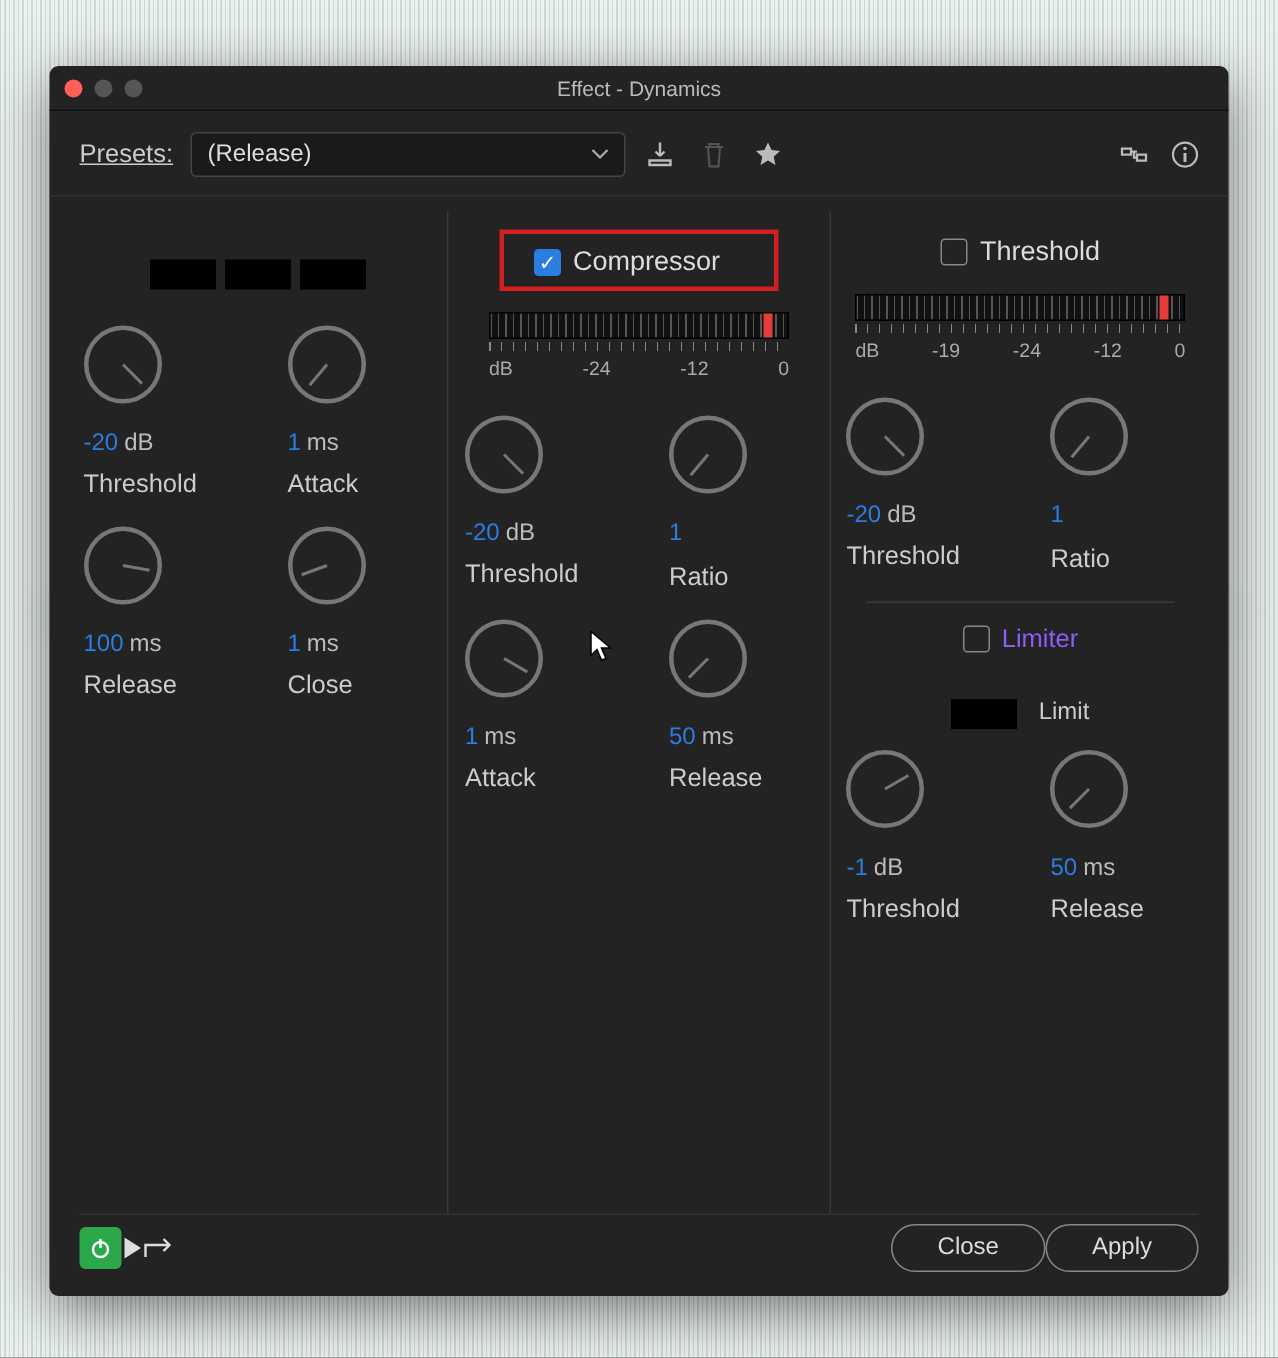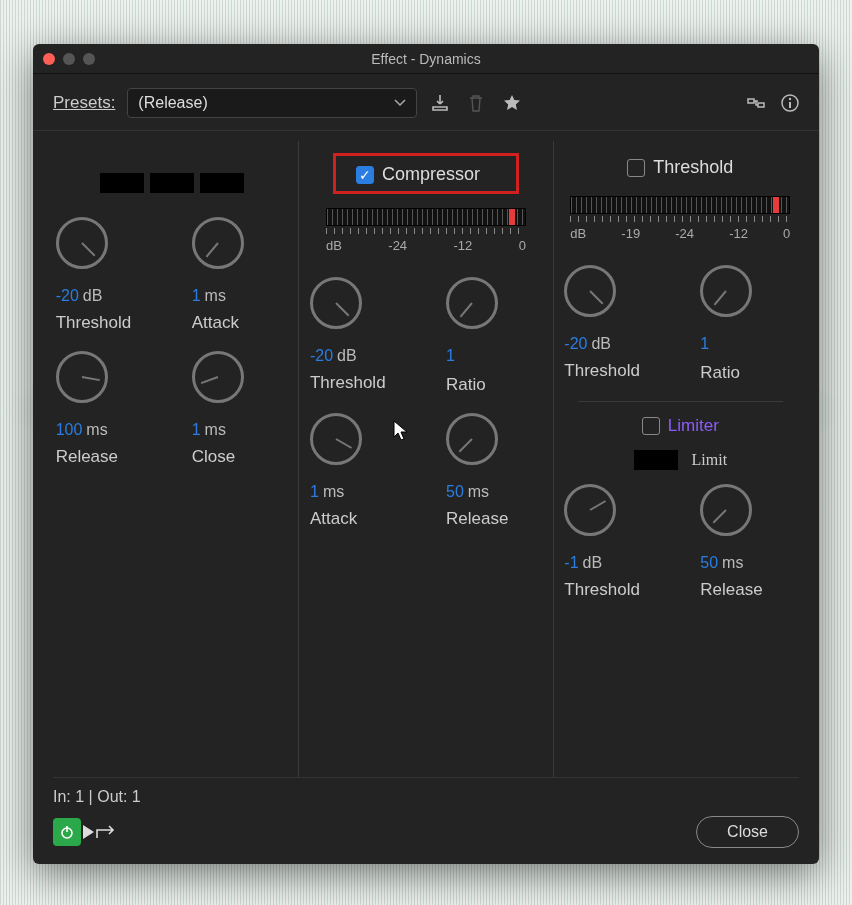--- a/index.html
+++ b/index.html
@@ -193,23 +193,22 @@
     width: 88%;
     margin: 18px 0 10px 0;
   }
 
   .limiter-heading {
     display: flex; align-items: center; gap: 8px;
     font-size: 17px; color: #8b5cf6;
     margin-top: 4px;
   }
   .limit-row {
-    display: flex; align-items: center; gap: 14px;
-    margin-top: 14px;
-    font-family: Liberation Serif, serif;
+    display: flex; gap: 14px;
+    margin-top: 30px;
   }
   .limit-row .blk {
     width: 44px; height: 20px; background: #000;
   }
   .limit-row .lbl { color: #ccc; font-size: 16px; }
 
   .bottom-sep {
     border-top: 1px solid #333;
     margin: 0 20px;
   }
@@ -429,40 +428,40 @@
           <div class="knob" style="--ang:45deg"></div>
           <div class="knob-value"><span class="num">50</span><span class="unit">ms</span></div>
           <div class="knob-label">Release</div>
         </div>
       </div>
     </div>
 
   </div>
 
   <div class="bottom-sep"></div>
-  <div class="io-row">In: 1 | Out: 1</div>
   <div class="footer">
     <div class="power-btn">
       <svg width="16" height="16" viewBox="0 0 16 16">
           <circle cx="8" cy="9" r="5" stroke="#fff" stroke-width="1.6" fill="none"></circle>
           <rect x="7.2" y="2" width="1.6" height="6" fill="#fff"></rect>
         </svg>
     </div>
     <span class="play-btn">
       <svg width="14" height="16" viewBox="0 0 14 16">
           <path d="M2 1l11 7-11 7z" fill="#ddd"></path>
         </svg>
     </span>
     <span class="export-btn">
       <svg width="20" height="16" viewBox="0 0 20 16">
           <path d="M2 14V6h9m3-4l4 4-4 4m4-4H8" stroke="#ddd" stroke-width="1.6" fill="none"></path>
         </svg>
     </span>
     <span class="spacer"></span>
     <div class="pill-btn">Close</div>
+    <div class="pill-btn">Apply</div>
   </div>
 
   <div class="cursor">
     <svg width="18" height="22" viewBox="0 0 18 22">
         <path d="M1 1l0 16 4-4 3 7 3-1-3-7h6z" fill="#fff" stroke="#000" stroke-width="1"></path>
       </svg>
   </div>
 
 </div>
 

